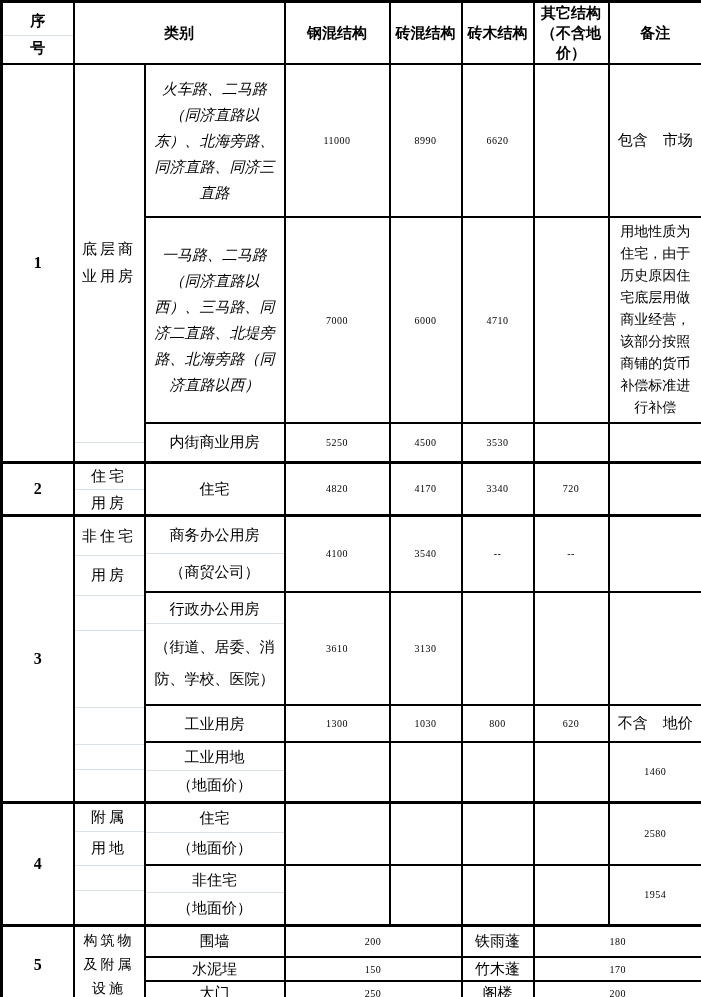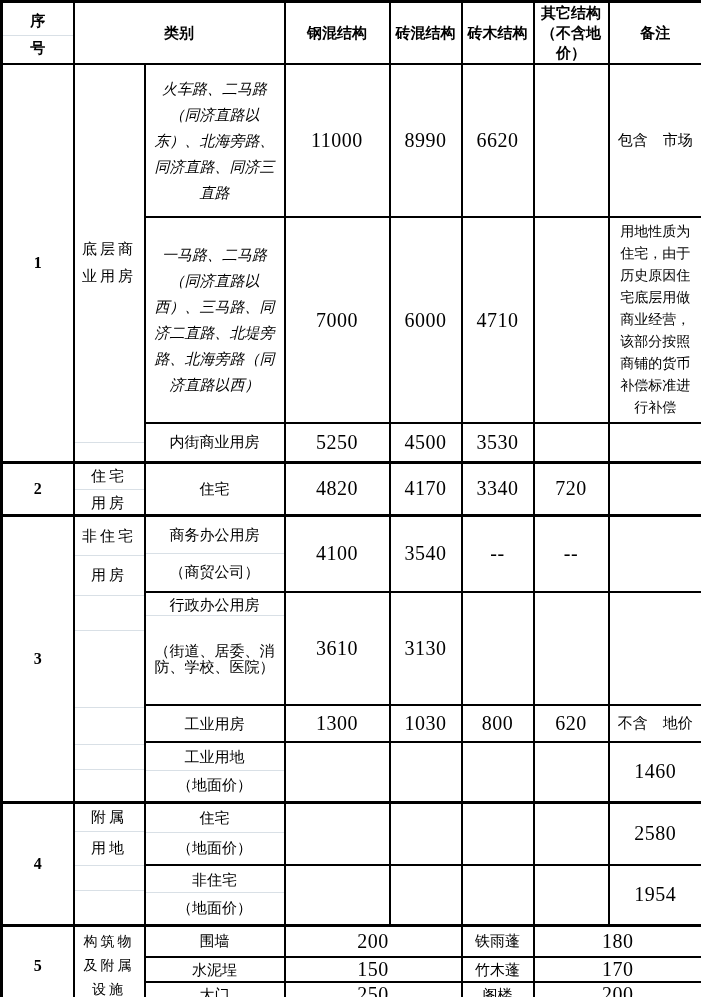--- a/index.html
+++ b/index.html
@@ -12,21 +12,21 @@
     border-collapse:collapse; table-layout:fixed;
     width:701px; border:3px solid #000;
   }
   td {
     border:2px solid #000; text-align:center; vertical-align:middle;
     padding:0 4px; font-size:15px; overflow:hidden; word-break:break-all;
   }
   tr.major > td { border-top-width:3px; }
   .hdr { font-weight:bold; font-size:15px; line-height:20px; }
   .no { font-weight:bold; font-size:16px; }
-  .num { font-size:20px; letter-spacing:0.5px;margin-top:24px; }
+  .num { font-size:10px; letter-spacing:0.5px;margin-top:24px; }
   .name { font-size:15px; line-height:26px;font-style:italic; }
   .name-sm { font-size:15px; line-height:22px; }
   .remark { font-size:15px; }
   .remark-long { font-size:14px; line-height:22px; text-align:center; padding:0 6px; }
   .cat { letter-spacing:3px; font-size:15px; line-height:27px; }
   .p0 { padding:0; }
   .stack { display:flex; flex-direction:column; width:100%; position:relative; }
   .seg { display:flex; align-items:center; justify-content:center; flex:0 0 auto; }
   .seg.grow { flex:1 1 auto; }
   .fsep { height:0; border-top:1px solid #d9e0e6; flex:0 0 auto; }
@@ -142,23 +142,23 @@
     <td class="num">4100</td>
     <td class="num">3540</td>
     <td class="num">--</td>
     <td class="num">--</td>
     <td class="remark"></td>
   </tr>
 
   <tr style="height:113px">
     <td class="name-sm p0">
       <div class="stack" style="height:108px">
-        <div class="seg" style="height:20px">行政办公用房</div>
-        <div class="fsep"></div>
-        <div class="seg grow" style="padding:0 4px; line-height:16px">（街道、居委、消防、学校、医院）</div>
+        <div class="seg" style="height:28px">行政办公用房</div>
+        <div class="fsep"></div>
+        <div class="seg grow" style="padding:0 4px; line-height:32px">（街道、居委、消防、学校、医院）</div>
       </div>
     </td>
     <td class="num">3610</td>
     <td class="num">3130</td>
     <td class="num"></td>
     <td class="num"></td>
     <td class="remark"></td>
   </tr>
 
   <tr style="height:37px">

